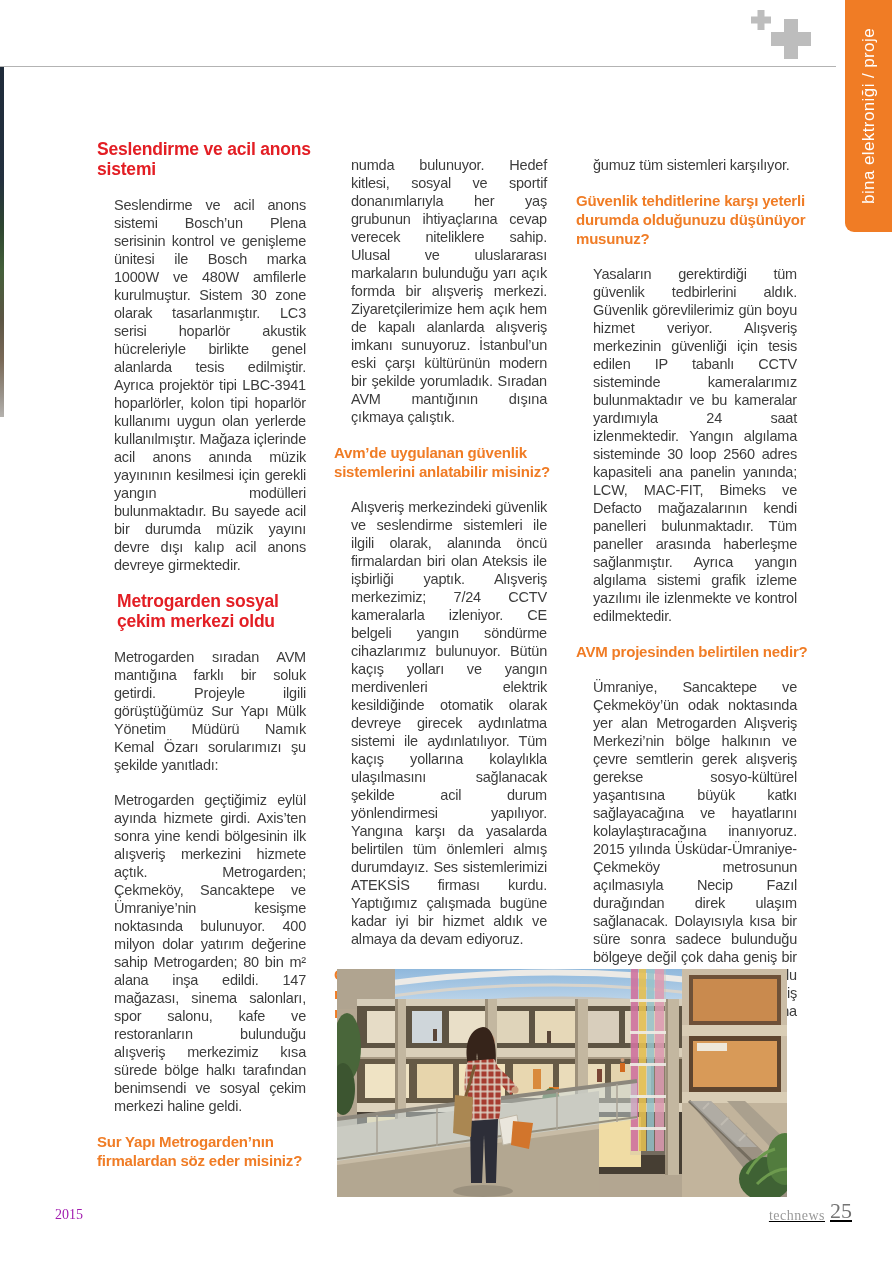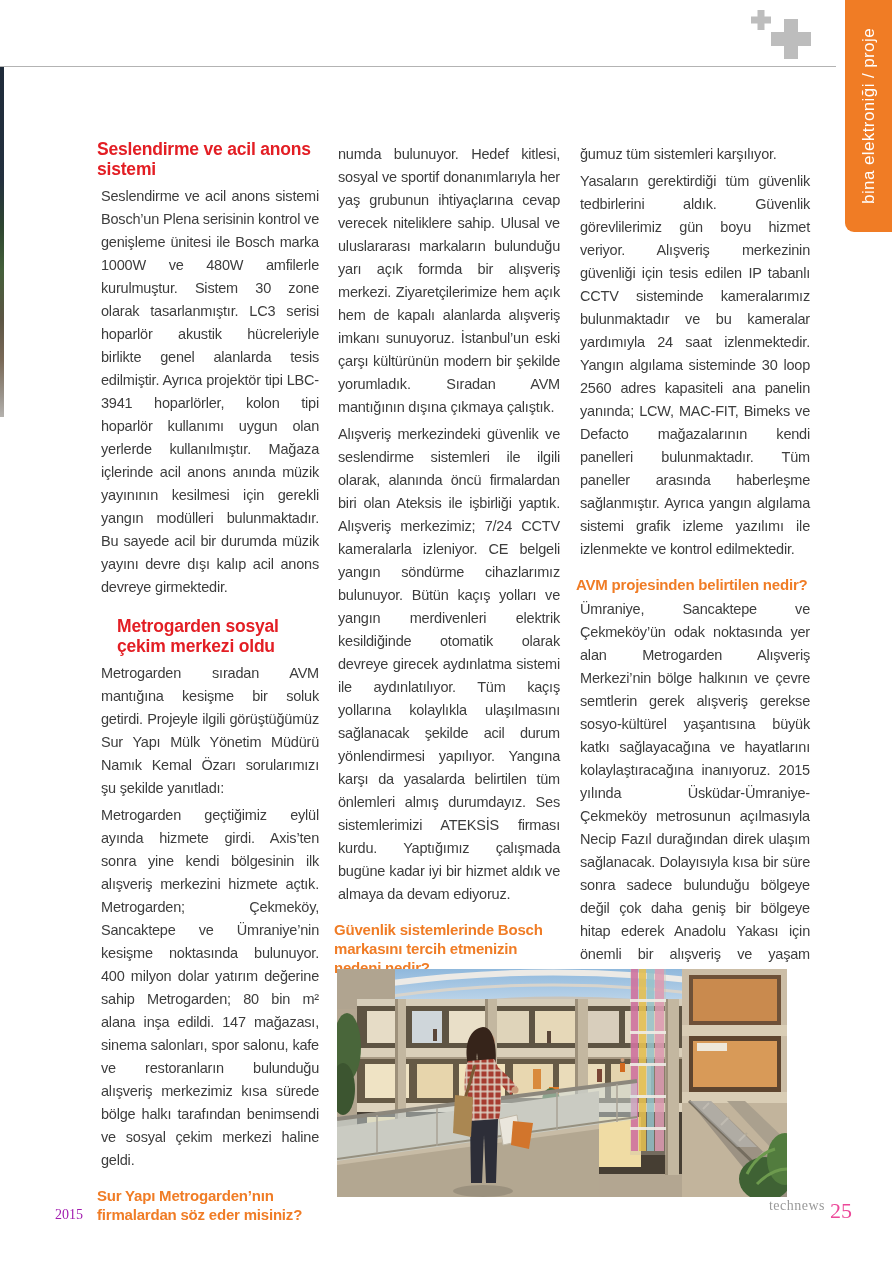--- a/index.html
+++ b/index.html
@@ -12,35 +12,35 @@
   .side-tab span{writing-mode:vertical-rl;transform:rotate(180deg);color:#ffffff;
             font-size:17px;letter-spacing:.4px;white-space:nowrap;}
   .left-strip{position:absolute;left:0;top:67px;width:4px;height:350px;
             background:linear-gradient(#1f2b3a 0%,#23303f 32%,#2e4630 46%,#44603a 58%,
                        #5c5544 72%,#7a6a58 84%,#9a948c 94%,#b5b2ae 100%);}
   .columns{position:absolute;left:97px;top:139px;width:717px;display:flex;}
   .col{flex:0 0 auto;}
   .col1{width:226px;margin-right:11px;}
   .col2{width:230px;margin-right:12px;}
   .col3{width:238px;}
-  .body-p{font-size:14.5px;line-height:23px;color:#3d3d3d;text-align:justify;
-          margin:4px;letter-spacing:-0.2px;}
+  .body-p{font-size:14.5px;line-height:18px;color:#3d3d3d;text-align:justify;
+          margin:17px;letter-spacing:-0.2px;}
   .h-red{color:#e31e24;font-size:17.5px;line-height:20px;font-weight:bold;
          margin:0 0 6px 0;letter-spacing:-0.2px;}
   .h-red.gap{margin-top:17px;margin-left:20px;}
   .h-orange{color:#f07c25;font-size:15px;line-height:19px;font-weight:bold;
          margin:14px 0 3px 0;letter-spacing:-0.2px;}
   .photo{position:absolute;left:337px;top:969px;width:450px;height:228px;margin:0;}
   .photo svg{display:block;width:100%;height:100%;}
   .footer-year{position:absolute;left:55px;top:1207px;font-family:Liberation Serif, serif;
          font-size:14px;color:#a21caf;}
-  .footer-right{position:absolute;right:40px;top:1198px;display:flex;align-items:flex-start;
-         font-family:"Liberation Serif",serif;}
+  .footer-right{position:absolute;right:40px;top:1198px;display:flex;align-items:flex-end;
+         font-family:"Liberation Serif",serif;text-decoration:underline;}
   .footer-mag{font-size:14px;color:#9a9a9a;letter-spacing:.5px;}
-  .footer-num{font-size:22px;color:#ec4899;margin-left:5px;}
+  .footer-num{font-size:22px;color:#737373;margin-left:5px;}
 </style>
 </head>
 <body>
 
 <div class="page">
 
   <div class="top-rule"></div>
 
   <div class="logo">
     <svg viewBox="0 0 66 56">
@@ -57,31 +57,33 @@
     <span>bina elektroniği / proje</span>
   </div>
 
   <div class="left-strip"></div>
 
   <div class="columns">
     <div class="col col1">
       <h2 class="h-red">Seslendirme ve acil anons sistemi</h2>
       <p class="body-p">Seslendirme ve acil anons sistemi Bosch’un Plena serisinin kontrol ve genişleme ünitesi ile Bosch marka 1000W ve 480W amfilerle kurulmuştur. Sistem 30 zone olarak tasarlanmıştır. LC3 serisi hoparlör akustik hücreleriyle birlikte genel alanlarda tesis edilmiştir. Ayrıca projektör tipi LBC-3941 hoparlörler, kolon tipi hoparlör kullanımı uygun olan yerlerde kullanılmıştır. Mağaza içlerinde acil anons anında müzik yayınının kesilmesi için gerekli yangın modülleri bulunmaktadır. Bu sayede acil bir durumda müzik yayını devre dışı kalıp acil anons devreye girmektedir.</p>
       <h2 class="h-red gap">Metrogarden sosyal çekim merkezi oldu</h2>
-      <p class="body-p">Metrogarden sıradan AVM mantığına kesişme bir soluk getirdi. Projeyle ilgili görüştüğümüz Sur Yapı Mülk Yönetim Müdürü Namık Kemal Özarı sorularımızı şu şekilde yanıtladı:</p>
+      <p class="body-p">Metrogarden sıradan AVM mantığına farklı bir soluk getirdi. Projeyle ilgili görüştüğümüz Sur Yapı Mülk Yönetim Müdürü Namık Kemal Özarı sorularımızı şu şekilde yanıtladı:</p>
       <p class="body-p">Metrogarden geçtiğimiz eylül ayında hizmete girdi. Axis’ten sonra yine kendi bölgesinin ilk alışveriş merkezini hizmete açtık. Metrogarden; Çekmeköy, Sancaktepe ve Ümraniye’nin kesişme noktasında bulunuyor. 400 milyon dolar yatırım değerine sahip Metrogarden; 80 bin m² alana inşa edildi. 147 mağazası, sinema salonları, spor salonu, kafe ve restoranların bulunduğu alışveriş merkezimiz kısa sürede bölge halkı tarafından benimsendi ve sosyal çekim merkezi haline geldi.</p>
       <h3 class="h-orange">Sur Yapı Metrogarden’nın firmalardan söz eder misiniz?</h3>
     </div>
     <div class="col col2">
       <p class="body-p">numda bulunuyor. Hedef kitlesi, sosyal ve sportif donanımlarıyla her yaş grubunun ihtiyaçlarına cevap verecek niteliklere sahip. Ulusal ve uluslararası markaların bulunduğu yarı açık formda bir alışveriş merkezi. Ziyaretçilerimize hem açık hem de kapalı alanlarda alışveriş imkanı sunuyoruz. İstanbul’un eski çarşı kültürünün modern bir şekilde yorumladık. Sıradan AVM mantığının dışına çıkmaya çalıştık.</p>
+      <h3 class="h-orange">Avm’de uygulanan güvenlik sistemlerini anlatabilir misiniz?</h3>
       <p class="body-p">Alışveriş merkezindeki güvenlik ve seslendirme sistemleri ile ilgili olarak, alanında öncü firmalardan biri olan Ateksis ile işbirliği yaptık. Alışveriş merkezimiz; 7/24 CCTV kameralarla izleniyor. CE belgeli yangın söndürme cihazlarımız bulunuyor. Bütün kaçış yolları ve yangın merdivenleri elektrik kesildiğinde otomatik olarak devreye girecek aydınlatma sistemi ile aydınlatılıyor. Tüm kaçış yollarına kolaylıkla ulaşılmasını sağlanacak şekilde acil durum yönlendirmesi yapılıyor. Yangına karşı da yasalarda belirtilen tüm önlemleri almış durumdayız. Ses sistemlerimizi ATEKSİS firması kurdu. Yaptığımız çalışmada bugüne kadar iyi bir hizmet aldık ve almaya da devam ediyoruz.</p>
       <h3 class="h-orange">Güvenlik sistemlerinde Bosch markasını tercih etmenizin nedeni nedir?</h3>
     </div>
     <div class="col col3">
       <p class="body-p">ğumuz tüm sistemleri karşılıyor.</p>
+      <h3 class="h-orange">Güvenlik tehditlerine karşı yeterli durumda olduğunuzu düşünüyor musunuz?</h3>
       <p class="body-p">Yasaların gerektirdiği tüm güvenlik tedbirlerini aldık. Güvenlik görevlilerimiz gün boyu hizmet veriyor. Alışveriş merkezinin güvenliği için tesis edilen IP tabanlı CCTV sisteminde kameralarımız bulunmaktadır ve bu kameralar yardımıyla 24 saat izlenmektedir. Yangın algılama sisteminde 30 loop 2560 adres kapasiteli ana panelin yanında; LCW, MAC-FIT, Bimeks ve Defacto mağazalarının kendi panelleri bulunmaktadır. Tüm paneller arasında haberleşme sağlanmıştır. Ayrıca yangın algılama sistemi grafik izleme yazılımı ile izlenmekte ve kontrol edilmektedir.</p>
       <h3 class="h-orange">AVM projesinden belirtilen nedir?</h3>
       <p class="body-p">Ümraniye, Sancaktepe ve Çekmeköy’ün odak noktasında yer alan Metrogarden Alışveriş Merkezi’nin bölge halkının ve çevre semtlerin gerek alışveriş gerekse sosyo-kültürel yaşantısına büyük katkı sağlayacağına ve hayatlarını kolaylaştıracağına inanıyoruz. 2015 yılında Üsküdar-Ümraniye-Çekmeköy metrosunun açılmasıyla Necip Fazıl durağından direk ulaşım sağlanacak. Dolayısıyla kısa bir süre sonra sadece bulunduğu bölgeye değil çok daha geniş bir bölgeye hitap ederek Anadolu Yakası için önemli bir alışveriş ve yaşam merkezi olacağına inanıyoruz.</p>
     </div>
   </div>
 
   <figure class="photo">
     <svg viewBox="0 0 450 228" preserveAspectRatio="none">
       <defs>
         <linearGradient id="sky" x1="0" y1="0" x2="0" y2="1">

